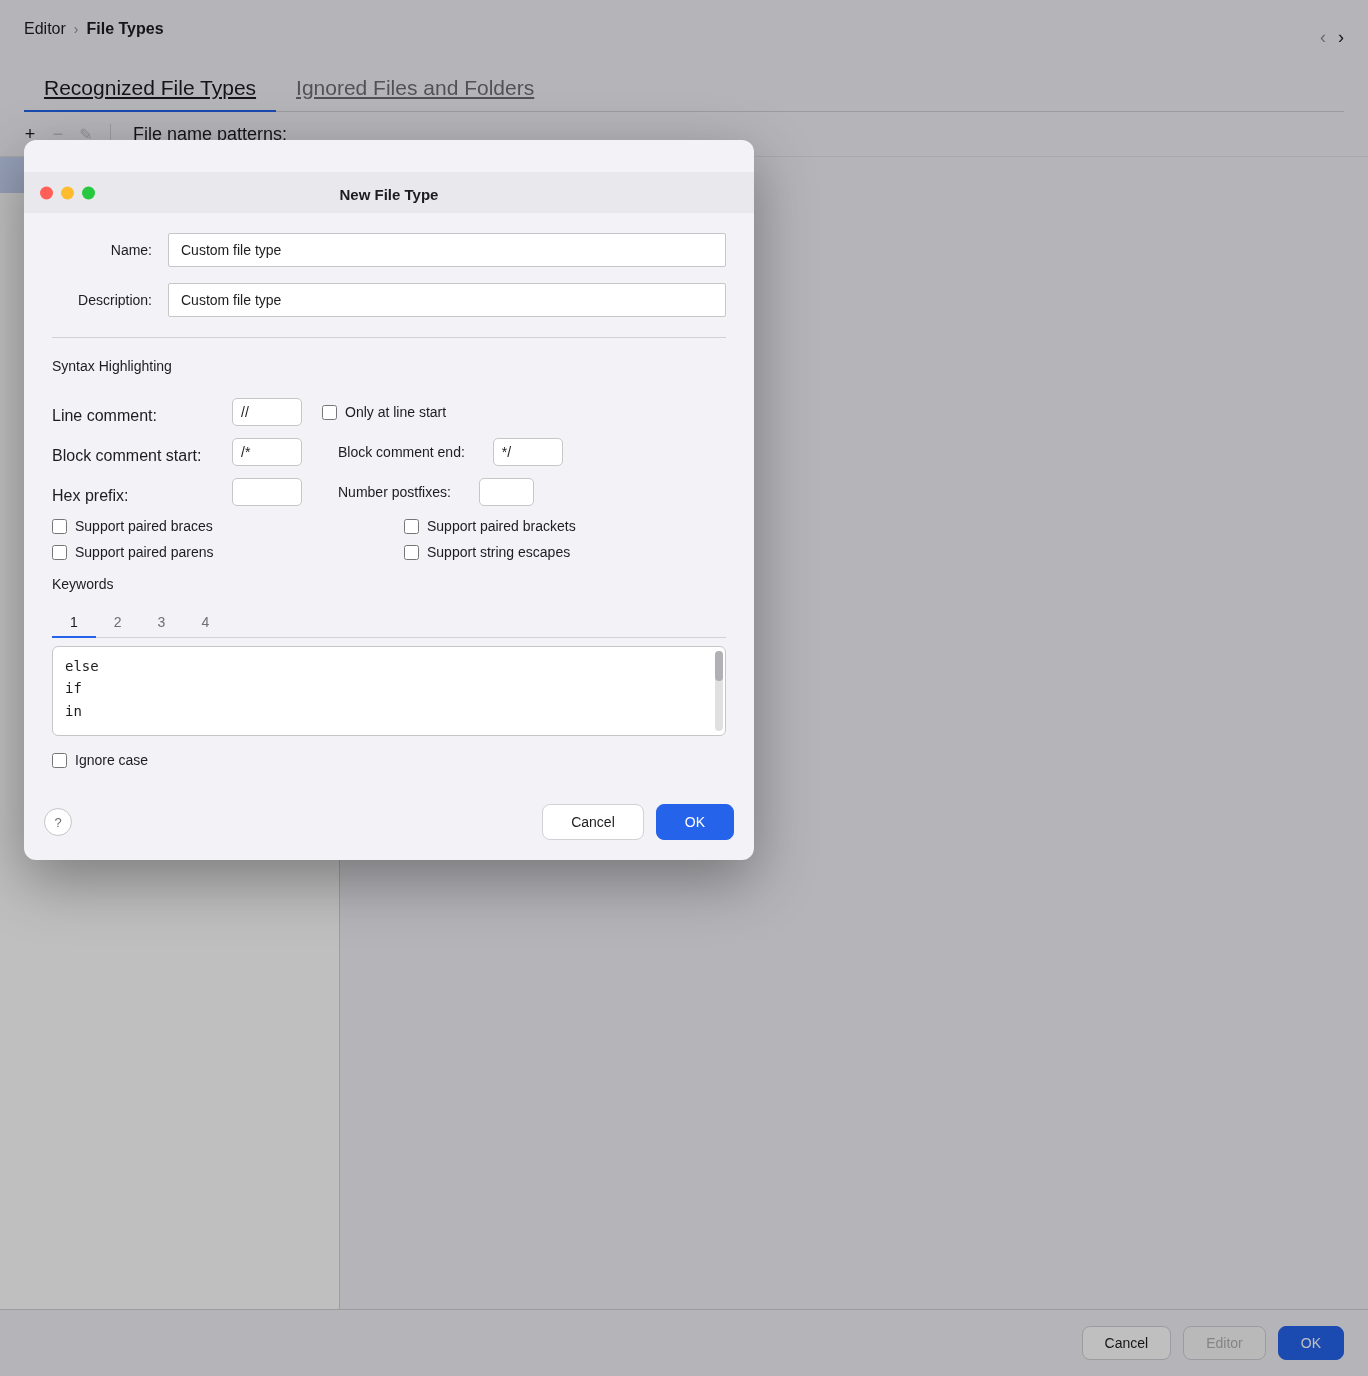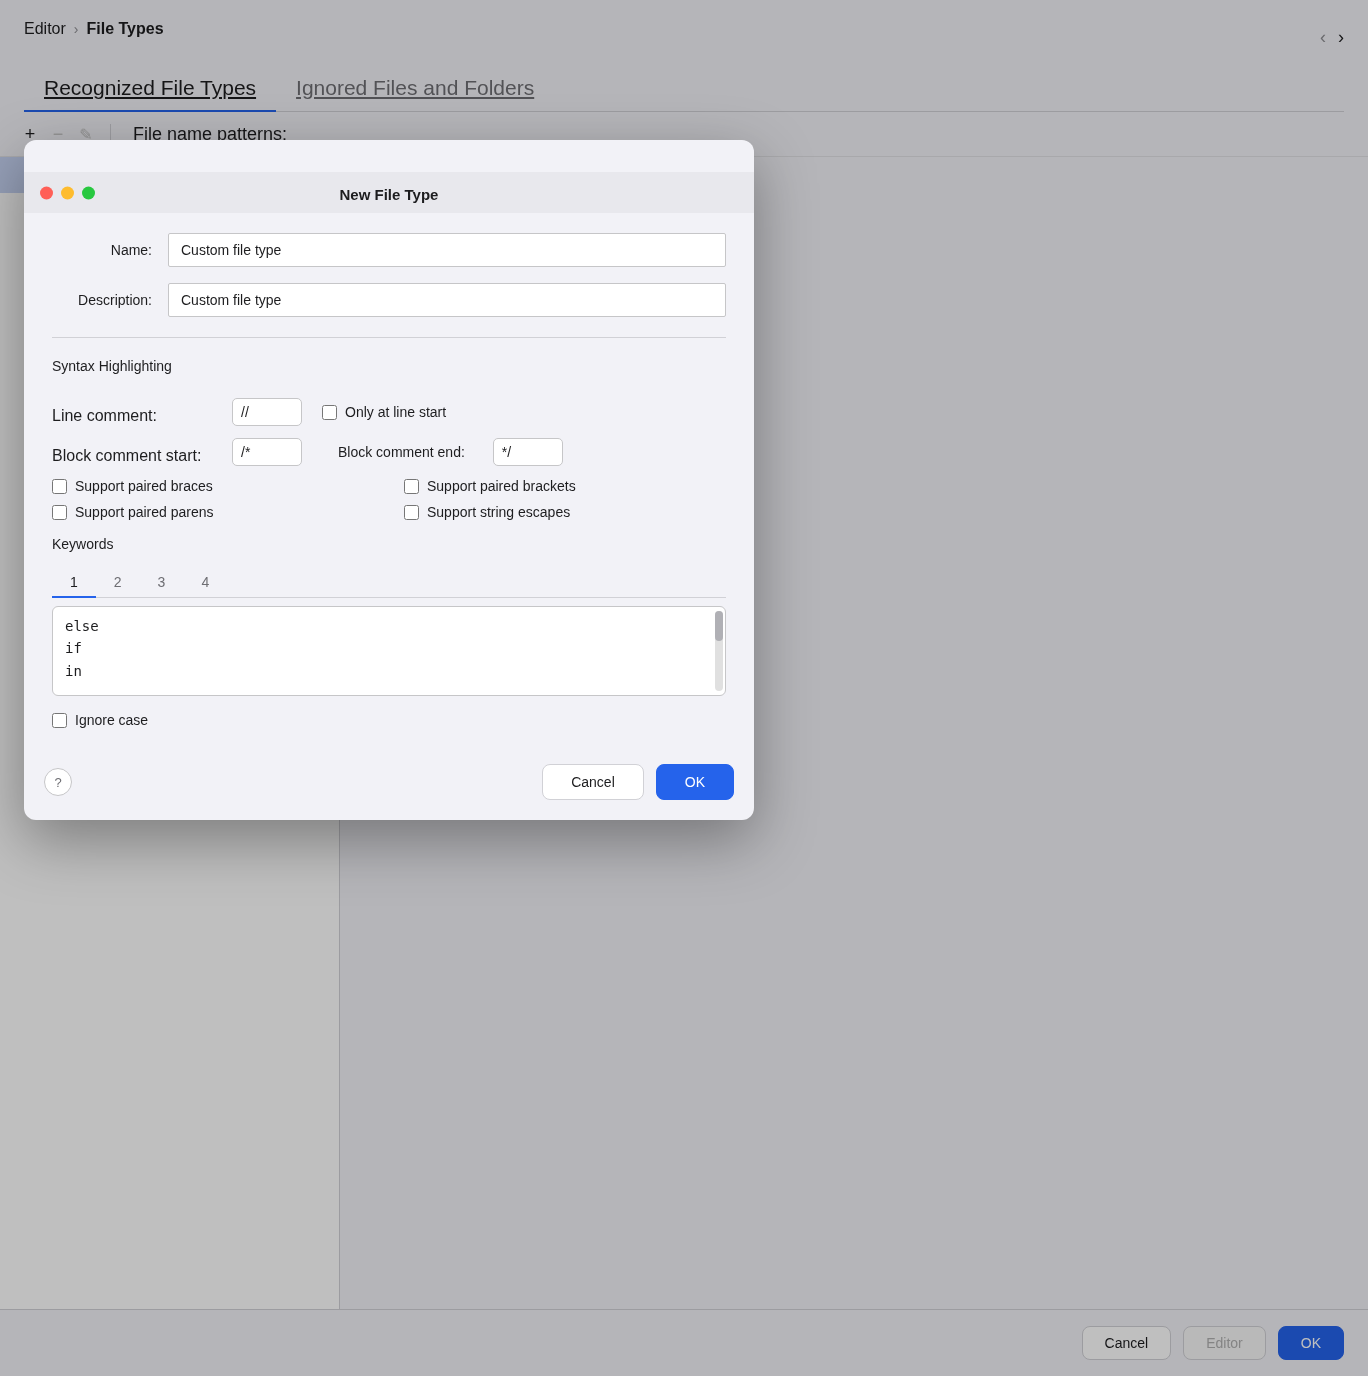--- a/index.html
+++ b/index.html
@@ -526,20 +526,26 @@
           </div>
         </div>
 
         <div class="syntax-row">
           <span class="syntax-label">Block comment start:</span>
           <input class="syntax-input" type="text" value="/*" style="">
           <span style="font-size:14px; color:#1d1d1f; margin-left:16px;">Block comment end:</span>
           <input class="syntax-input" type="text" style="margin-left: 8px;" value="*/">
         </div>
 
+        <div class="syntax-row">
+          <span class="syntax-label">Hex prefix:</span>
+          <input class="syntax-input" type="text" style="">
+          <span style="font-size:14px; color:#1d1d1f; margin-left:16px;">Number postfixes:</span>
+          <input class="syntax-input syntax-input-sm" type="text" style="margin-left: 8px;">
+        </div>
 
         <div class="checkboxes-grid">
           <div class="checkbox-row">
             <input type="checkbox" style="">
             <span>Support paired braces</span>
           </div>
           <div class="checkbox-row">
             <input type="checkbox" style="">
             <span>Support paired brackets</span>
           </div>

